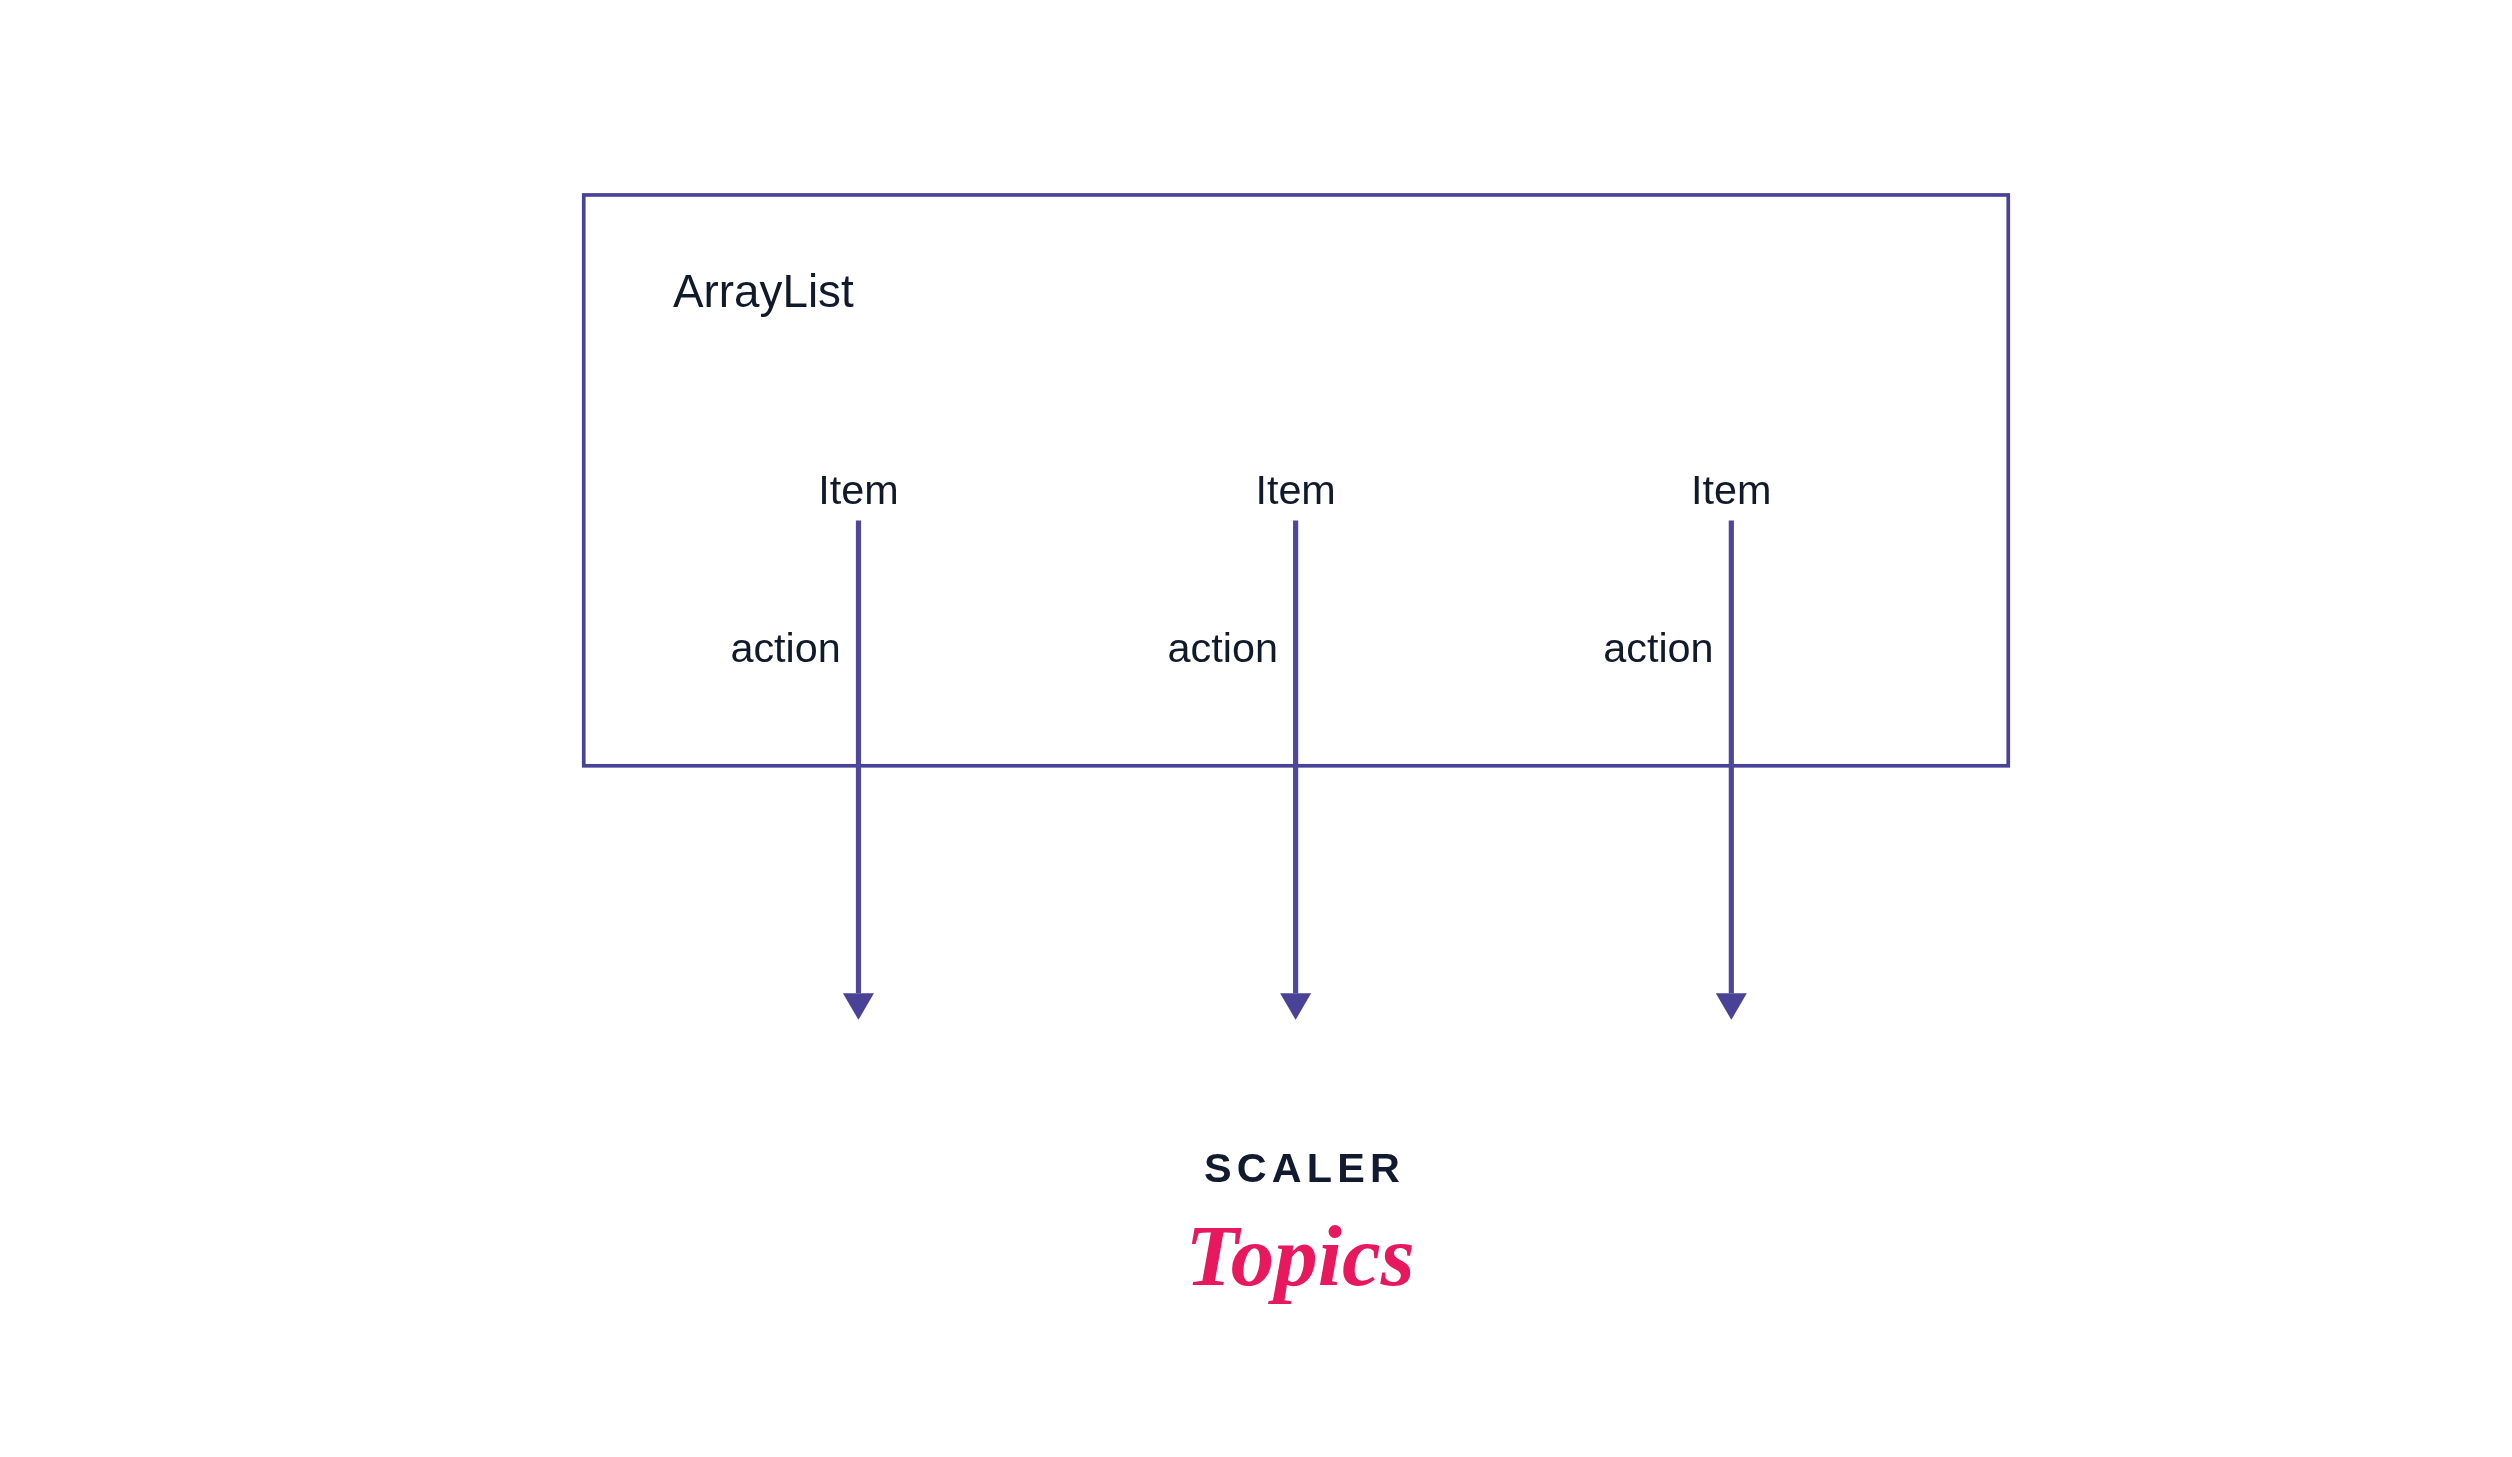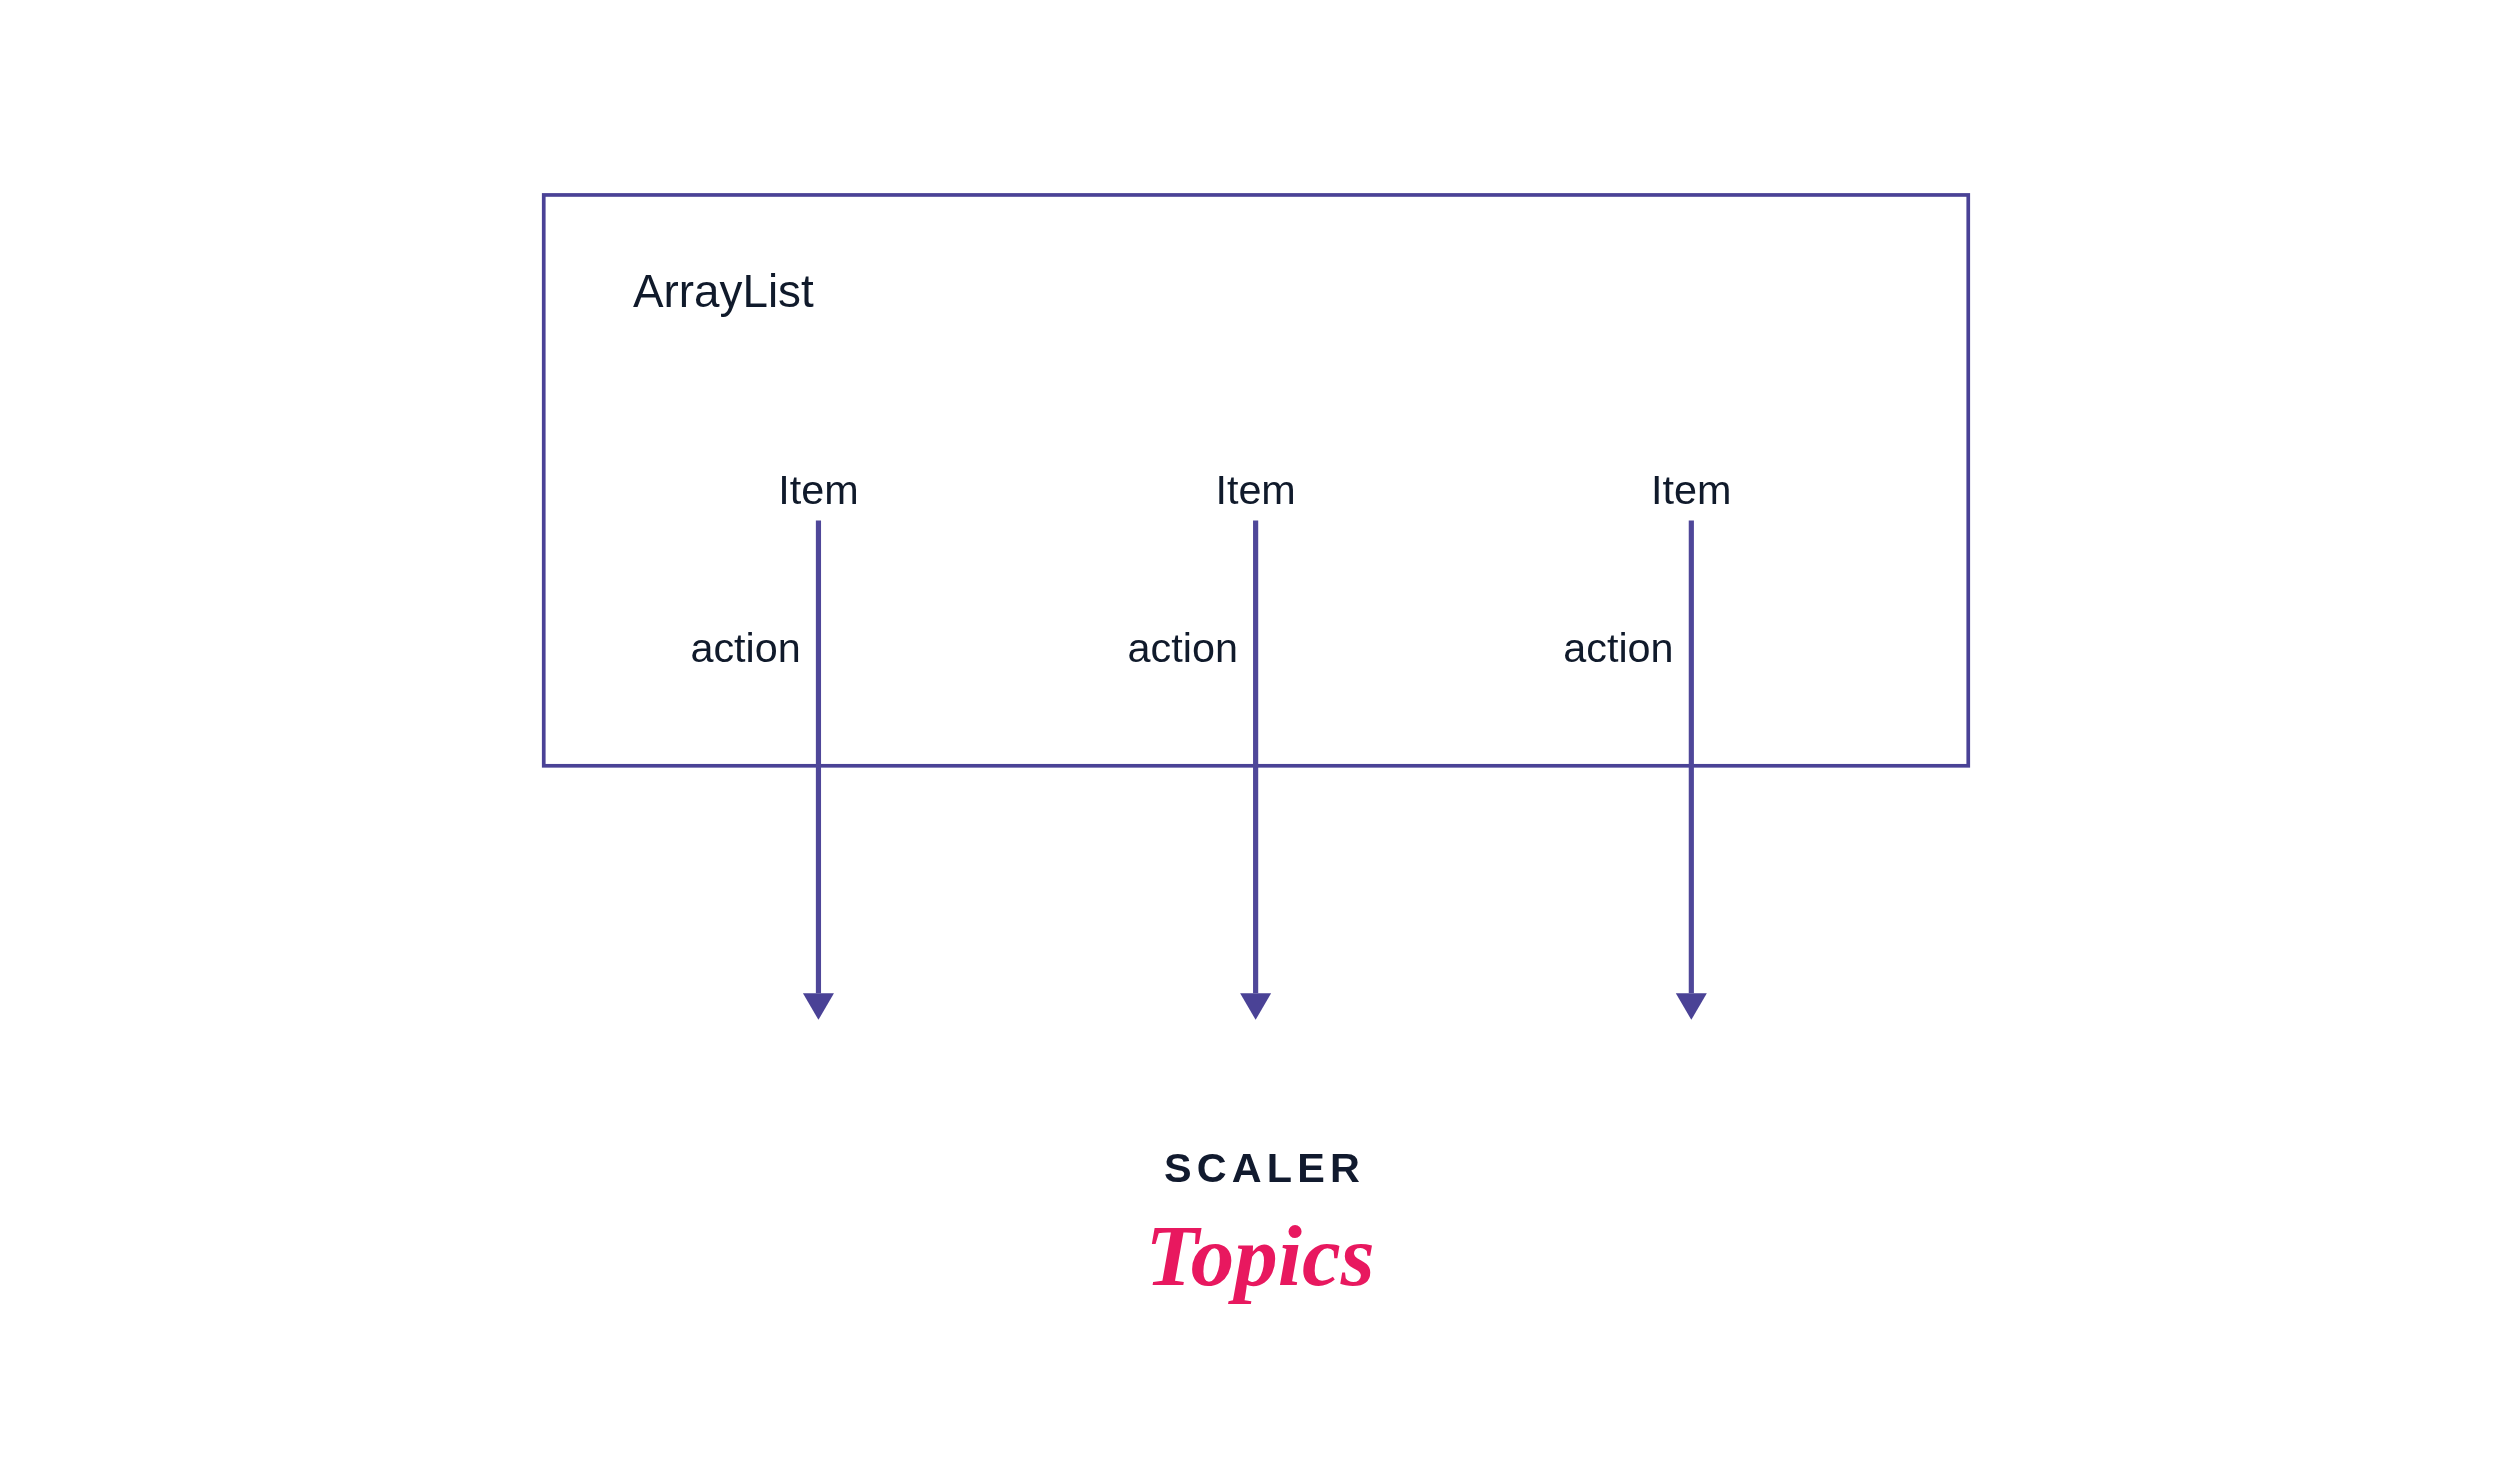--- a/index.html
+++ b/index.html
@@ -13,20 +13,21 @@
     position: relative;
     overflow: hidden;
     font-family: "Liberation Sans", sans-serif;
   }
 
   #diagram-stage {
     position: absolute;
     inset: 0;
     width: 2052px;
     height: 1457px;
+    margin-left: 40px;
   }
 
   .diagram-svg {
     display: block;
     width: 2512px;
     height: 1457px;
   }
 
   .container-rect {
     fill: none;

